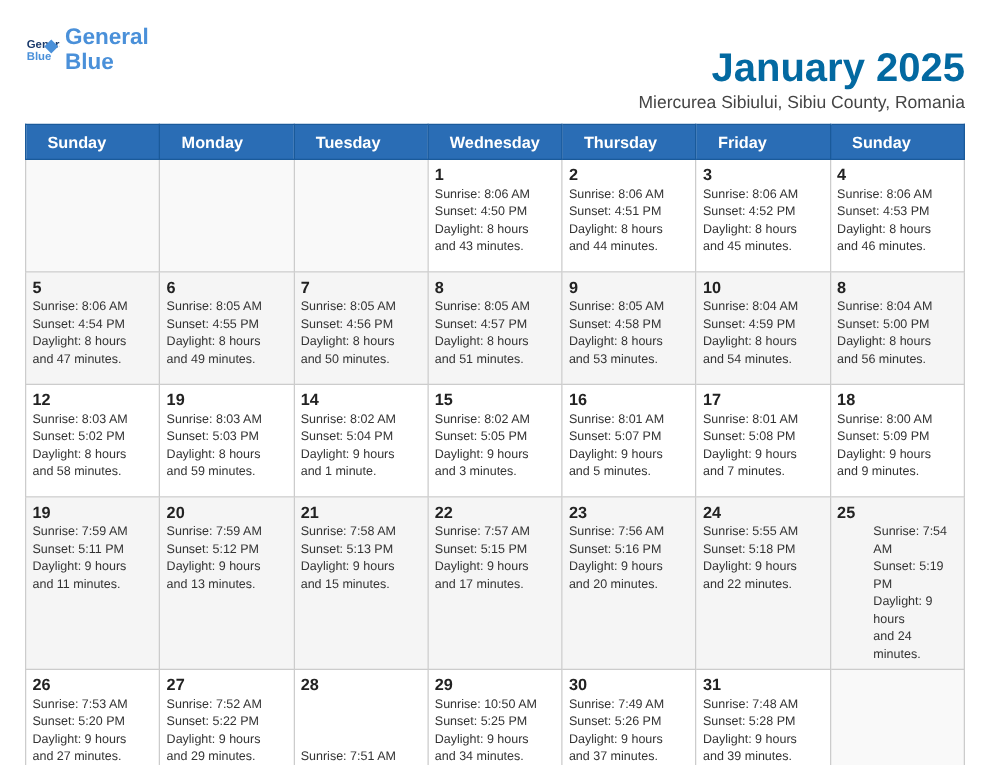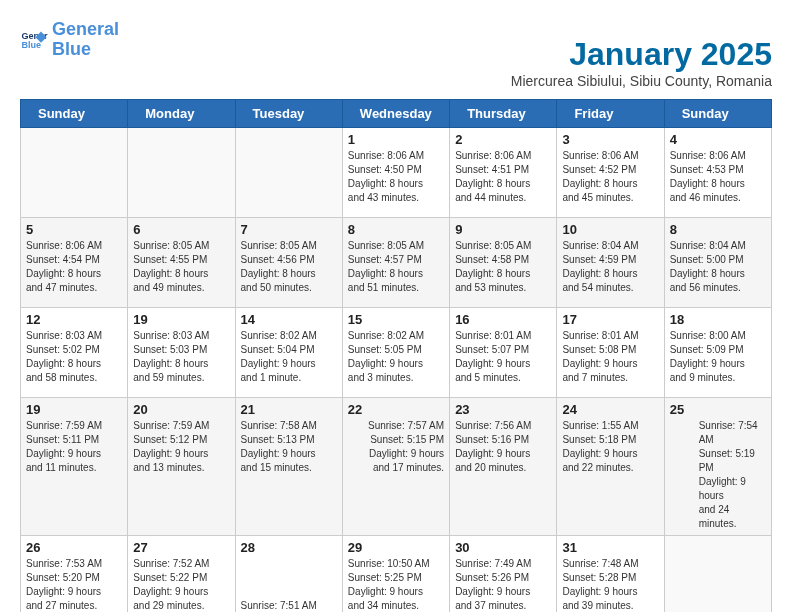--- a/index.html
+++ b/index.html
@@ -276,35 +276,35 @@
         </td>
         <td>
           <span class="day-number">21</span>
           <div class="day-info" style="white-space: pre-wrap;">Sunrise: 7:58 AM
 Sunset: 5:13 PM
 Daylight: 9 hours
 and 15 minutes.</div>
         </td>
         <td>
           <span class="day-number">22</span>
-          <div class="day-info" style="white-space: pre-wrap; text-align: right;">Sunrise: 7:57 AM
+          <div class="day-info" style="white-space: pre-wrap;">Sunrise: 7:57 AM
 Sunset: 5:15 PM
 Daylight: 9 hours
 and 17 minutes.</div>
         </td>
         <td>
           <span class="day-number">23</span>
           <div class="day-info" style="white-space: pre-wrap;">Sunrise: 7:56 AM
 Sunset: 5:16 PM
 Daylight: 9 hours
 and 20 minutes.</div>
         </td>
         <td>
           <span class="day-number">24</span>
-          <div class="day-info" style="white-space: pre-wrap;">Sunrise: 1:55 AM
+          <div class="day-info" style="white-space: pre-wrap;">Sunrise: 5:55 AM
 Sunset: 5:18 PM
 Daylight: 9 hours
 and 22 minutes.</div>
         </td>
         <td>
           <span class="day-number">25</span>
           <div class="day-info" style="white-space: pre-wrap; margin-left: 29px;">Sunrise: 7:54 AM
 Sunset: 5:19 PM
 Daylight: 9 hours
 and 24 minutes.</div>

